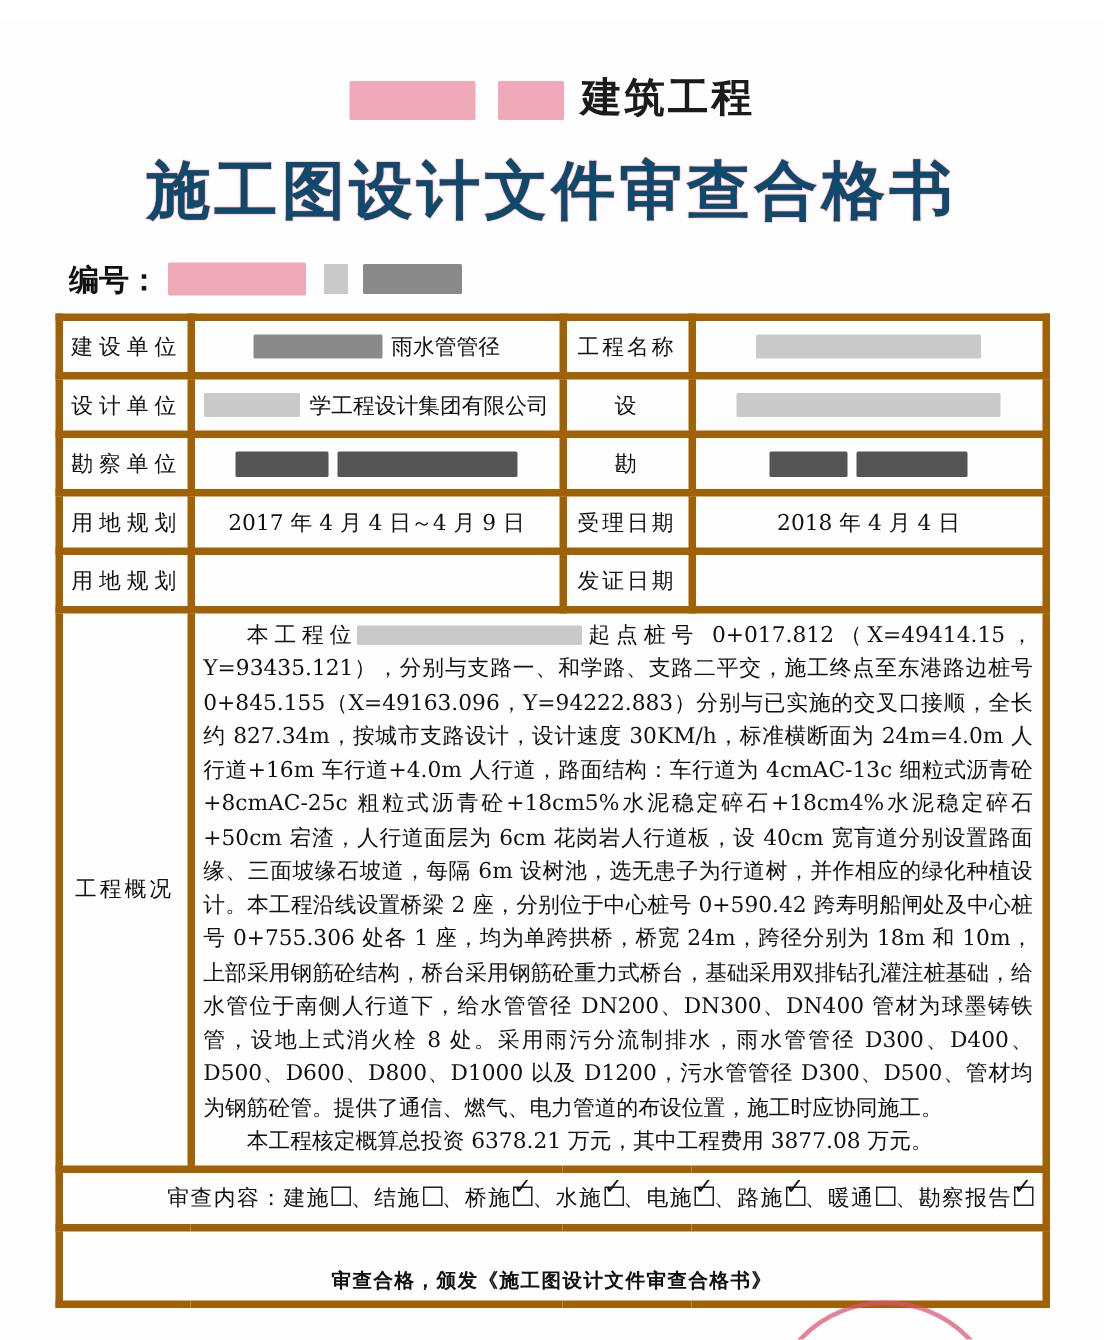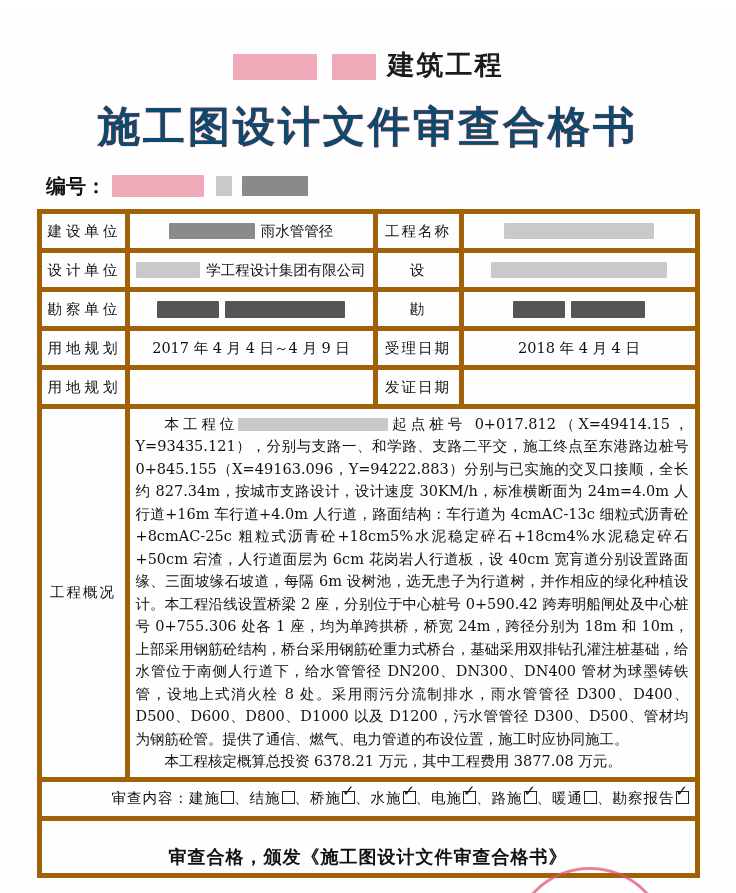--- a/index.html
+++ b/index.html
@@ -149,21 +149,21 @@
 
   td.conclusion-body {
     height: 186px;
     vertical-align: top;
     position: relative;
     padding: 0;
   }
   .concl-main {
     text-align: center;
     font-weight: bold;
-    font-size: 18px;
+    font-size: 13px;
     margin-top: 20px;
     letter-spacing: 1px;
   }
   
   .seal {
     position: absolute;
     right: 26px;
     top: 46px;
     width: 152px;
     height: 152px;

